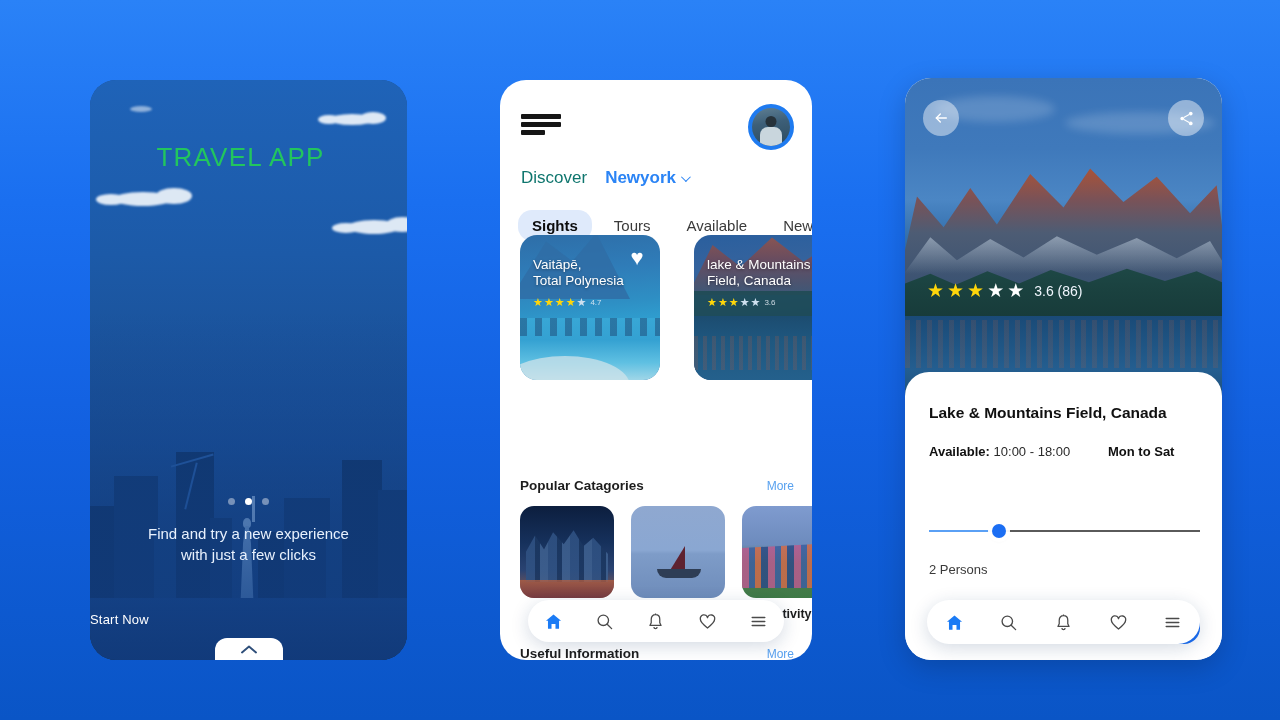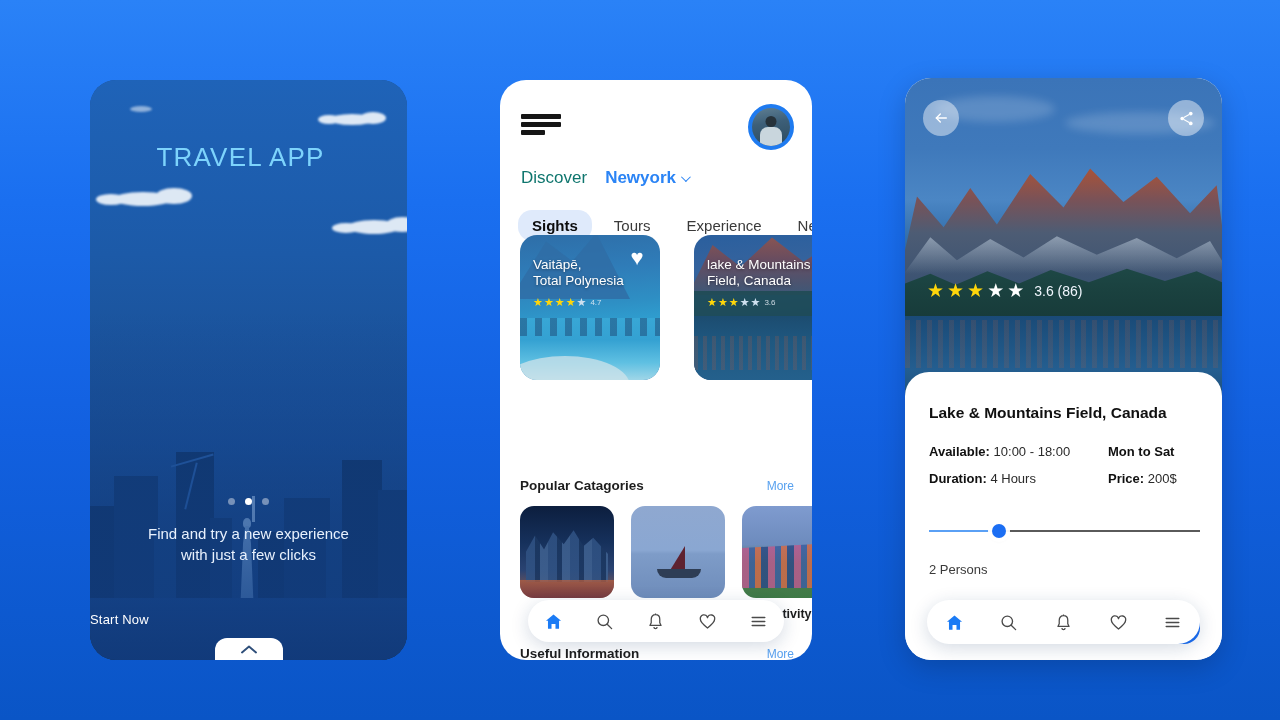--- a/index.html
+++ b/index.html
@@ -34,21 +34,21 @@
   .c2::after  { left:30px;  top:-2px; width:26px; height:12px; }
   .c3 { left:24px;  top:112px; width:58px; height:14px; }
   .c3::before { left:-18px; top:2px; width:30px; height:11px; }
   .c3::after  { left:42px;  top:-4px; width:36px; height:16px; }
   .c4 { left:258px; top:140px; width:52px; height:14px; }
   .c4::before { left:-16px; top:3px; width:28px; height:10px; }
   .c4::after  { left:38px;  top:-3px; width:32px; height:15px; }
 
   .p1-title {
     position:absolute; top:62px; left:0; right:16px; text-align:center;
-    color:#7dd3fc; font-size:26px; letter-spacing:1.2px; font-weight:400;
+    color:#22c55e; font-size:26px; letter-spacing:1.2px; font-weight:400;
   }
 
   
   .skyline { position:absolute; left:0; right:0; bottom:0; height:250px; }
   .bld { position:absolute; bottom:58px; background:#0f2d55; }
   .bld.d { background:#0c2648; }
   .bld.l { background:#133a6b; }
   .water {
     position:absolute; left:0; right:0; bottom:0; height:62px;
     background:linear-gradient(180deg,#16407a 0%,#13376a 50%,#0f2d58 100%);
@@ -348,21 +348,21 @@
     <span class="discover">Discover</span>
     <span class="city">
       <span>Newyork</span>
       <i class="chev"></i>
     </span>
   </div>
 
   <div class="tabs">
     <div class="tab active">Sights</div>
     <div class="tab">Tours</div>
-    <div class="tab">Experience</div>
+    <div class="tab">Available</div>
     <div class="tab">News</div>
   </div>
 
   <div class="cards">
     <div class="card one">
       <div class="scene">
         <div class="c1-mtn"></div>
           <div class="c1-sea"></div>
         <div class="c1-huts"></div>
           <div class="c1-sand"></div>
@@ -513,30 +513,20 @@
     <div class="p3-grid">
       <div class="p3-row">
         <span>
           <b>Available:</b>
           <span>10:00 - 18:00</span>
         </span>
         <span class="right">
           <b>Mon to Sat</b>
         </span>
       </div>
-      <div class="p3-row">
-        <span>
-          <b>Duration:</b>
-          <span>4 Hours</span>
-        </span>
-        <span class="right">
-          <b>Price:</b>
-          <span>200$</span>
-        </span>
-      </div>
     </div>
 
     <div class="slider">
       <div class="strack"></div>
       <div class="sfill" id="sfill" style="width: 26%;"></div>
       <div class="sthumb" id="sthumb" style="left: 26%;"></div>
     </div>
 
     <div class="persons">2 Persons</div>
 

